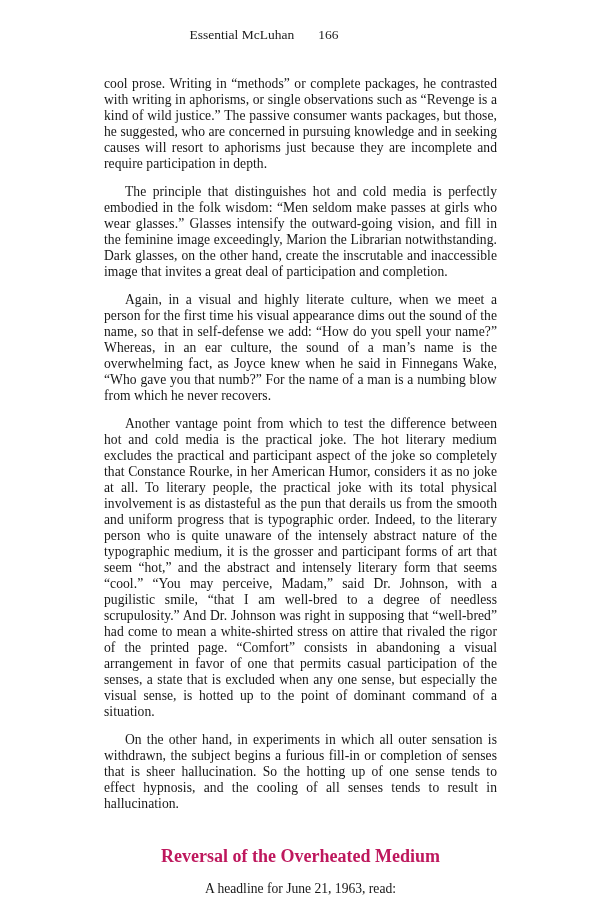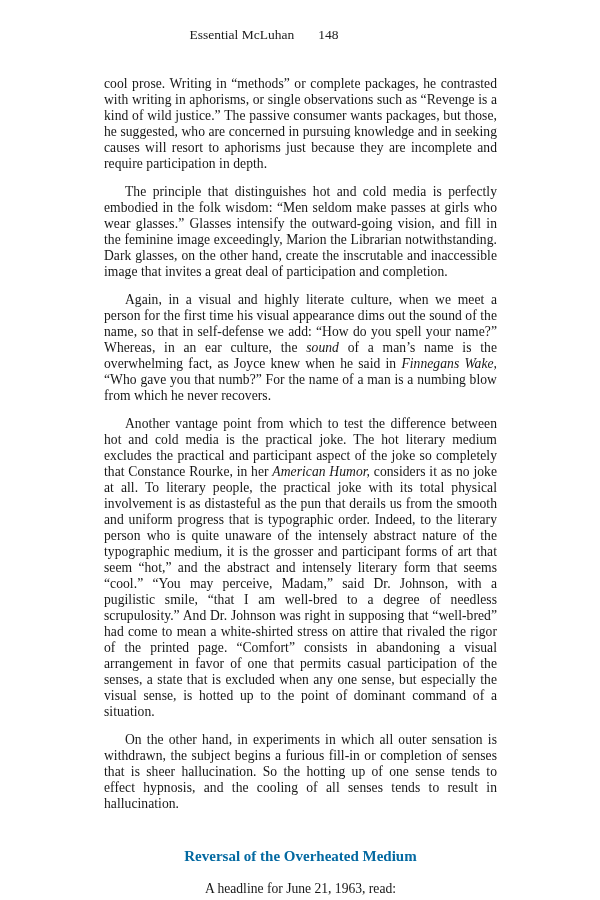--- a/index.html
+++ b/index.html
@@ -40,43 +40,43 @@
   }
   .text-block p.indent {
     text-indent: 21px;
   }
   .section-heading {
     margin-top: 36px;
     width: 417px;
     margin-left: 92px;
     text-align: center;
     font-weight: bold;
-    font-size: 15px;
+    font-size: 18px;
     line-height: 17px;
-    color: #0369a1;
+    color: #be185d;
   }
   .headline-intro {
     margin-top: 16px;
     margin-left: 92px;
     width: 417px;
     font-size: 13.6px;
     line-height: 16px;
     text-align: center;
     color: #161616;
   }
-  .italic { font-style: italic; }
+  .italic { }
 </style>
 </head>
 <body>
 
 <div class="page">
 
   <div class="running-header">
     <span>Essential McLuhan</span>
-    <span>148</span>
+    <span>166</span>
   </div>
 
   <div class="text-block">
     <p><span>cool prose. Writing in “methods” or complete packages, he contrasted with writing in aphorisms, or single observations such as “Revenge is a kind of wild justice.” The passive consumer wants packages, but those, he suggested, who are concerned in pursuing knowledge and in seeking causes will resort to aphorisms just because they are incomplete and require participation in depth.</span></p>
     <p class="indent"><span>The principle that distinguishes hot and cold media is perfectly embodied in the folk wisdom: “Men seldom make passes at girls who wear glasses.” Glasses intensify the outward-going vision, and fill in the feminine image exceedingly, Marion the Librarian notwithstanding. Dark glasses, on the other hand, create the inscrutable and inaccessible image that invites a great deal of participation and completion.</span></p>
     <p class="indent"><span>Again, in a visual and highly literate culture, when we meet a person for the first time his visual appearance dims out the sound of the name, so that in self-defense we add: “How do you spell your name?” Whereas, in an ear culture, the </span><span class="italic">sound</span><span> of a man’s name is the overwhelming fact, as Joyce knew when he said in </span><span class="italic">Finnegans Wake,</span><span> “Who gave you that numb?” For the name of a man is a numbing blow from which he never recovers.</span></p>
     <p class="indent"><span>Another vantage point from which to test the difference between hot and cold media is the practical joke. The hot literary medium excludes the practical and participant aspect of the joke so completely that Constance Rourke, in her </span><span class="italic">American Humor,</span><span> considers it as no joke at all. To literary people, the practical joke with its total physical involvement is as distasteful as the pun that derails us from the smooth and uniform progress that is typographic order. Indeed, to the literary person who is quite unaware of the intensely abstract nature of the typographic medium, it is the grosser and participant forms of art that seem “hot,” and the abstract and intensely literary form that seems “cool.” “You may perceive, Madam,” said Dr. Johnson, with a pugilistic smile, “that I am well-bred to a degree of needless scrupulosity.” And Dr. Johnson was right in supposing that “well-bred” had come to mean a white-shirted stress on attire that rivaled the rigor of the printed page. “Comfort” consists in abandoning a visual arrangement in favor of one that permits casual participation of the senses, a state that is excluded when any one sense, but especially the visual sense, is hotted up to the point of dominant command of a situation.</span></p>
     <p class="indent"><span>On the other hand, in experiments in which all outer sensation is withdrawn, the subject begins a furious fill-in or completion of senses that is sheer hallucination. So the hotting up of one sense tends to effect hypnosis, and the cooling of all senses tends to result in hallucination.</span></p>
   </div>
 

